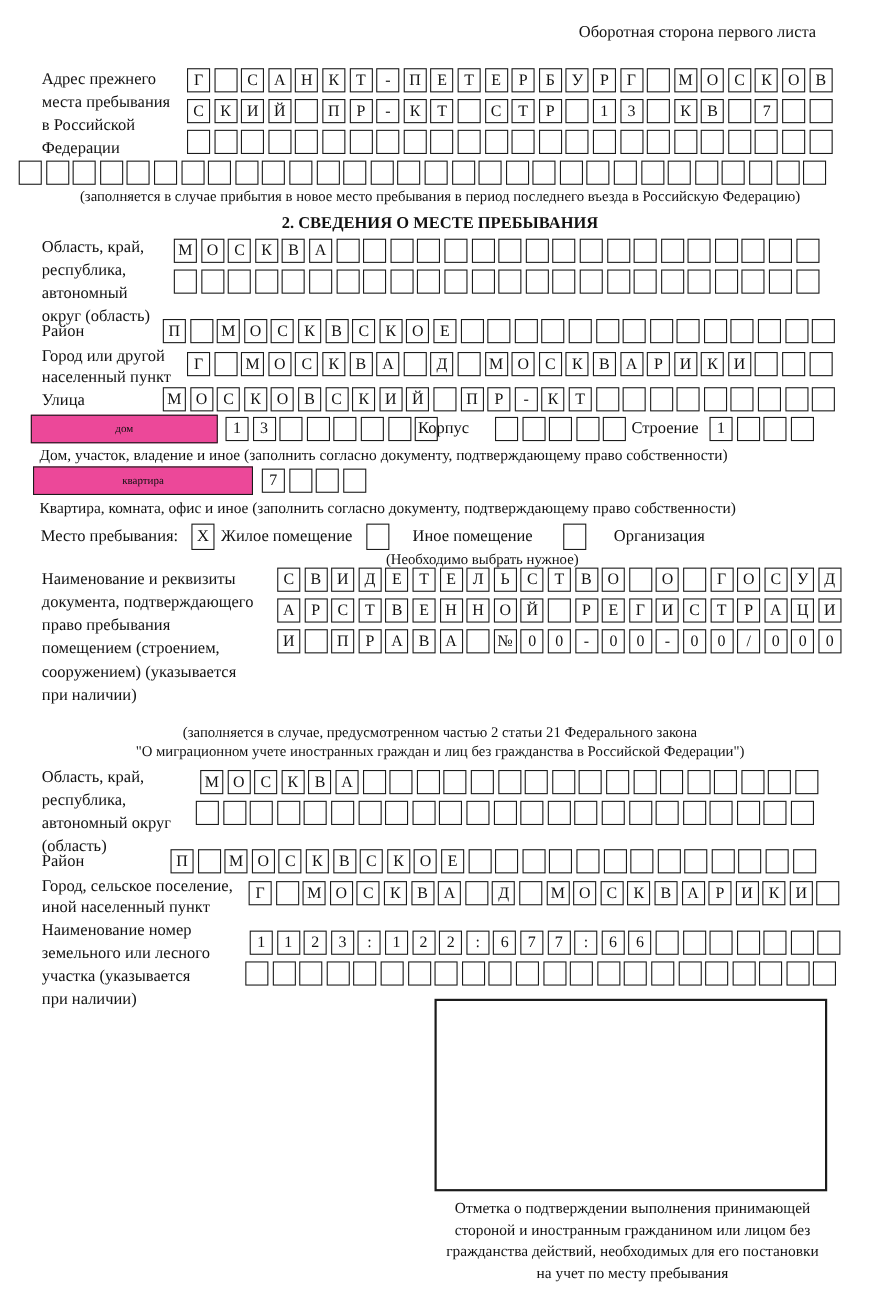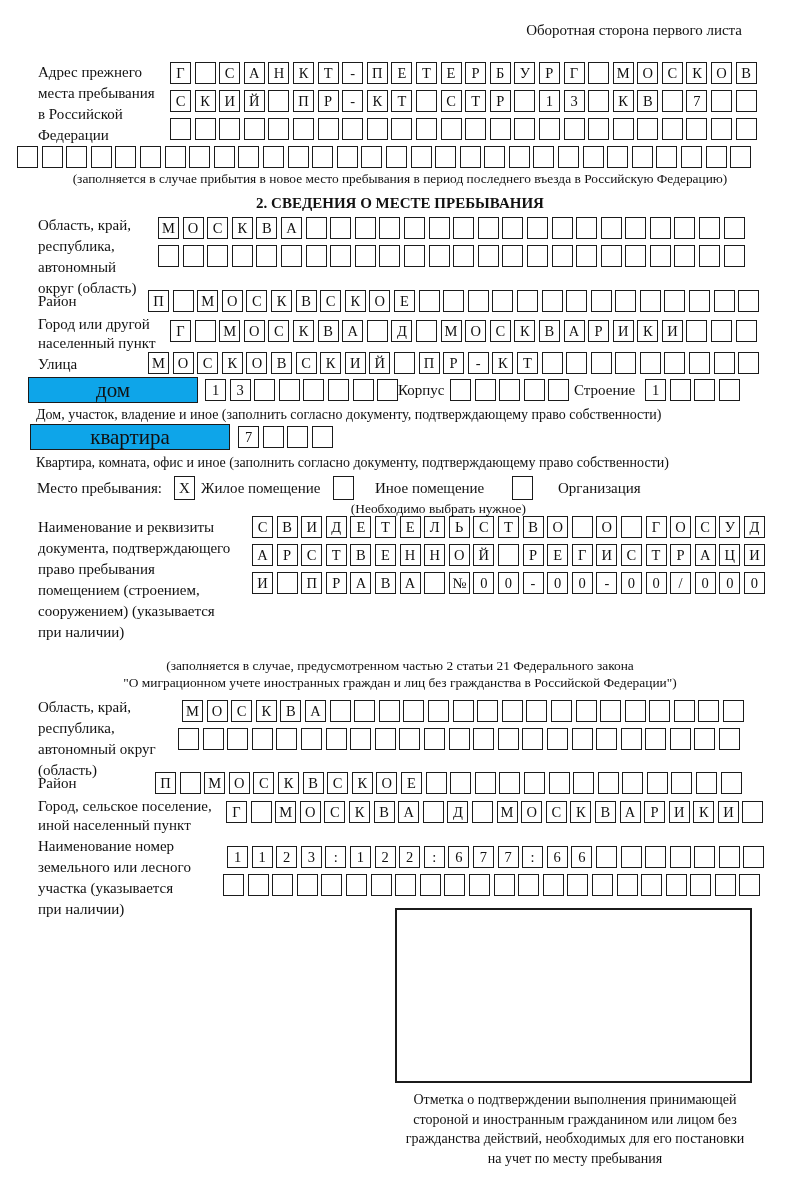--- a/index.html
+++ b/index.html
@@ -9,21 +9,21 @@
   .lbl{font-size:15px;line-height:21px;white-space:nowrap;}
   .lbl2{font-size:15px;line-height:19px;white-space:nowrap;}
   .note{font-size:13.4px;white-space:nowrap;}
   .ctr{left:0;width:800px;text-align:center;}
   .bold{font-weight:bold;}
   .cellrow{position:absolute;display:flex;gap:3.6px;}
   .cell{box-sizing:border-box;width:21px;height:22px;border:1.6px solid #1b1b1b;
         display:flex;align-items:center;justify-content:center;
         font-size:14.5px;background:#fff;flex:0 0 auto;}
   .bigbox{box-sizing:border-box;border:1.6px solid #1b1b1b;display:flex;
-          align-items:center;justify-content:center;font-size:21px;background:#0ea5e9;}
+          align-items:center;justify-content:center;font-size:10px;background:#ec4899;}
   .checkbox{box-sizing:border-box;width:21px;height:24px;border:1.7px solid #1b1b1b;
             display:flex;align-items:center;justify-content:center;font-size:15px;background:#fff;}
   .stamp{box-sizing:border-box;border:2px solid #1b1b1b;background:#fff;}
   .cap{font-size:14px;line-height:19.5px;text-align:center;}
 </style>
 </head>
 <body>
 
 <div id="page">
 
@@ -303,21 +303,21 @@
   <div class="cellrow" style="left:205px;top:379px;">
       <div class="cell">1</div>
       <div class="cell">3</div>
       <div class="cell"></div>
       <div class="cell"></div>
       <div class="cell"></div>
       <div class="cell"></div>
       <div class="cell"></div>
       <div class="cell"></div>
     </div>
-  <div class="abs lbl" style="left:398px;top:380px;text-align:right;">Корпус</div>
+  <div class="abs lbl" style="left:380px;top:380px;text-align:right;">Корпус</div>
   <div class="cellrow" style="left:450px;top:379px;">
       <div class="cell"></div>
       <div class="cell"></div>
       <div class="cell"></div>
       <div class="cell"></div>
       <div class="cell"></div>
     </div>
   <div class="abs lbl" style="left:574px;top:380px;">Строение</div>
   <div class="cellrow" style="left:645px;top:379px;">
       <div class="cell">1</div>

